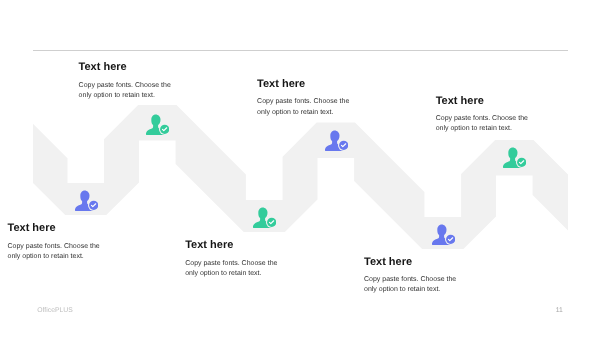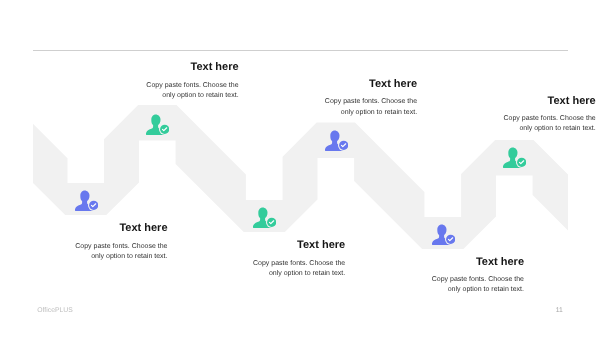--- a/index.html
+++ b/index.html
@@ -1,21 +1,21 @@
 <!DOCTYPE html>
 <html><head>
 <meta charset="utf-8">
 <style>
   html,body{margin:0;padding:0;}
   body{width:600px;height:337px;background:#ffffff;overflow:hidden;
        font-family:"Liberation Sans",sans-serif;-webkit-font-smoothing:antialiased;text-rendering:geometricPrecision;}
   #slide{position:relative;width:600px;height:337px;background:#fff;}
   #divider{position:absolute;left:33px;top:50.1px;width:534.5px;height:1.3px;background:#cfcfcf;}
   #zig{position:absolute;left:0;top:0;width:600px;height:337px;}
-  .blk{position:absolute;text-align:right;width:160px;}
+  .blk{position:absolute;text-align:left;width:160px;}
   .blk .ttl{font-size:11px;font-weight:bold;color:#161616;line-height:12px;}
   .blk .bdy{font-size:7px;color:#333333;line-height:10.2px;margin-top:7.6px;}
   .ico{position:absolute;width:23px;height:21px;}
   #footer{position:absolute;left:37.3px;top:306.6px;font-size:6.8px;color:#bdbdbd;letter-spacing:0px;}
   #pageno{position:absolute;left:555.8px;top:307.2px;font-size:6.8px;color:#a8a8a8;}
 </style>
 </head>
 <body>
 
 <div id="slide">

